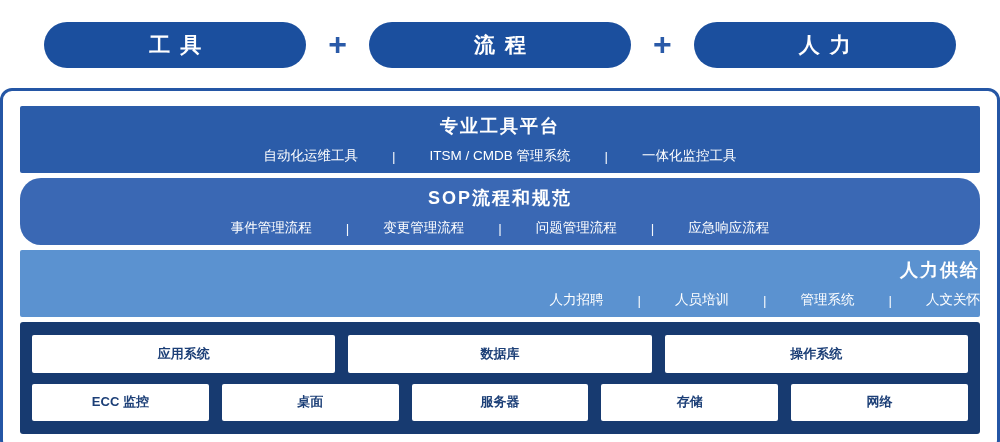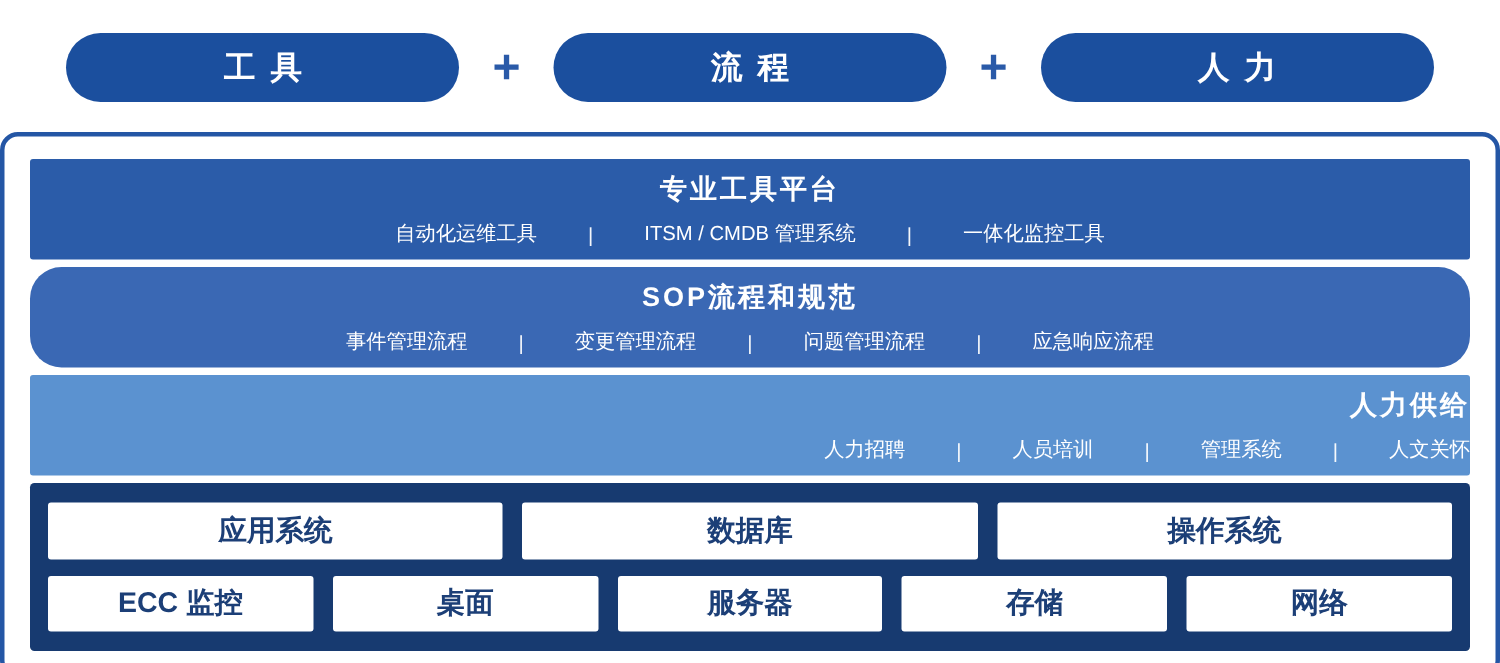--- a/index.html
+++ b/index.html
@@ -94,21 +94,21 @@
   .grid-row {
     display: flex;
     gap: 13px;
     flex: 1;
   }
   .cell {
     flex: 1;
     background: #ffffff;
     color: #1c3f77;
     font-weight: bold;
-    font-size: 19px;
+    font-size: 13px;
     display: flex;
     align-items: center;
     justify-content: center;
     border-radius: 2px;
   }
 </style>
 </head>
 <body>
 
 <div class="top-row">

